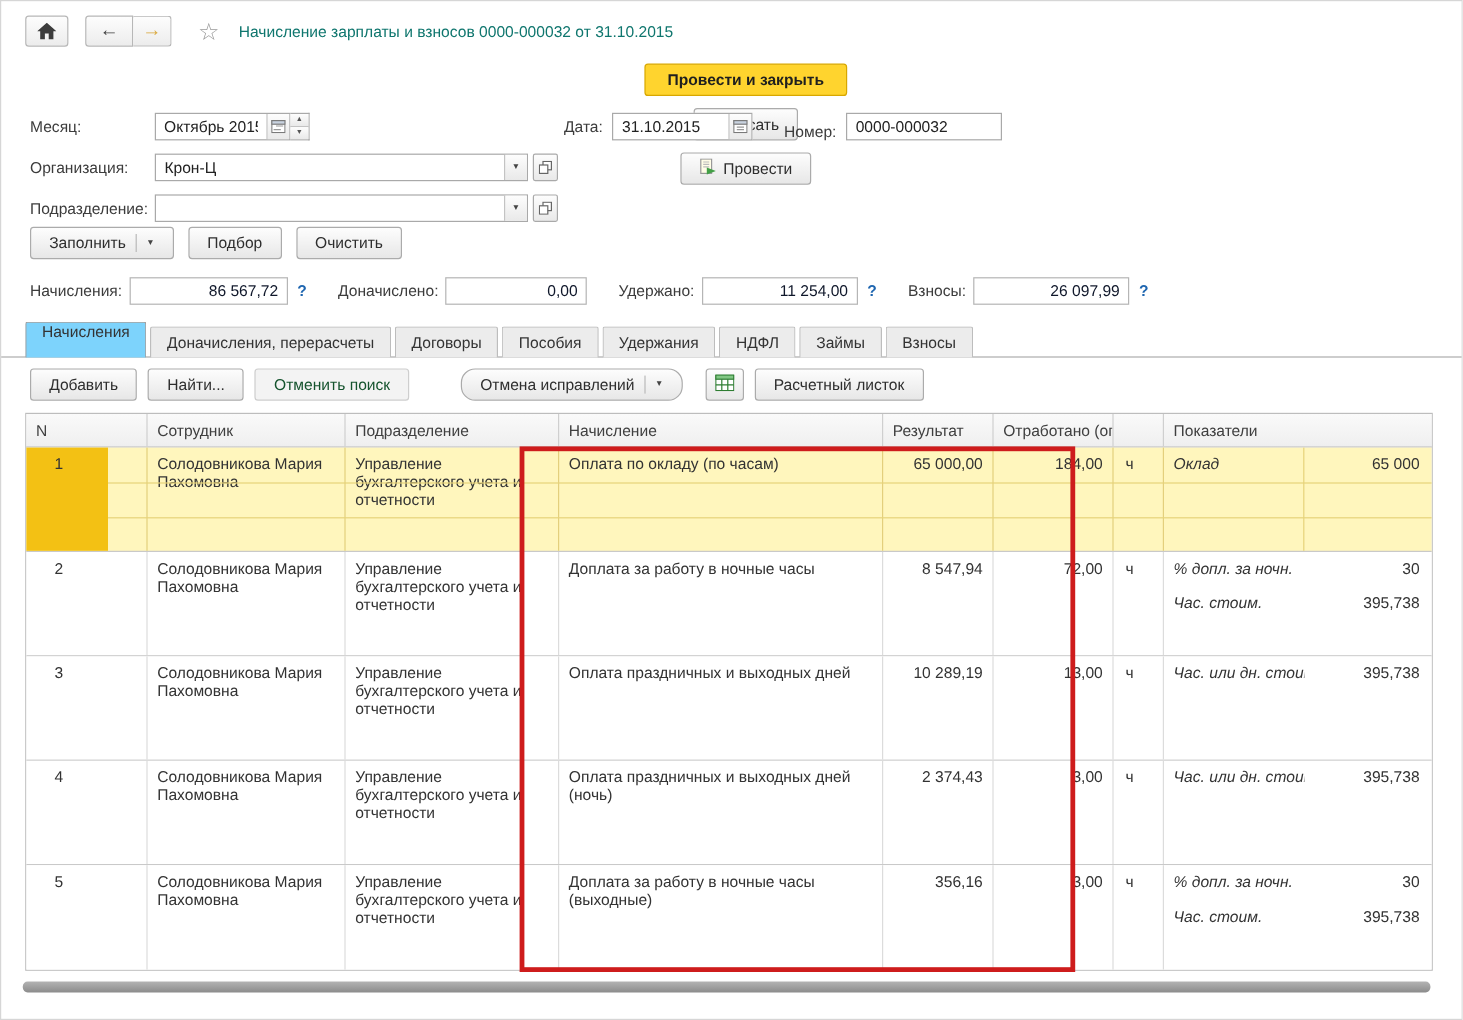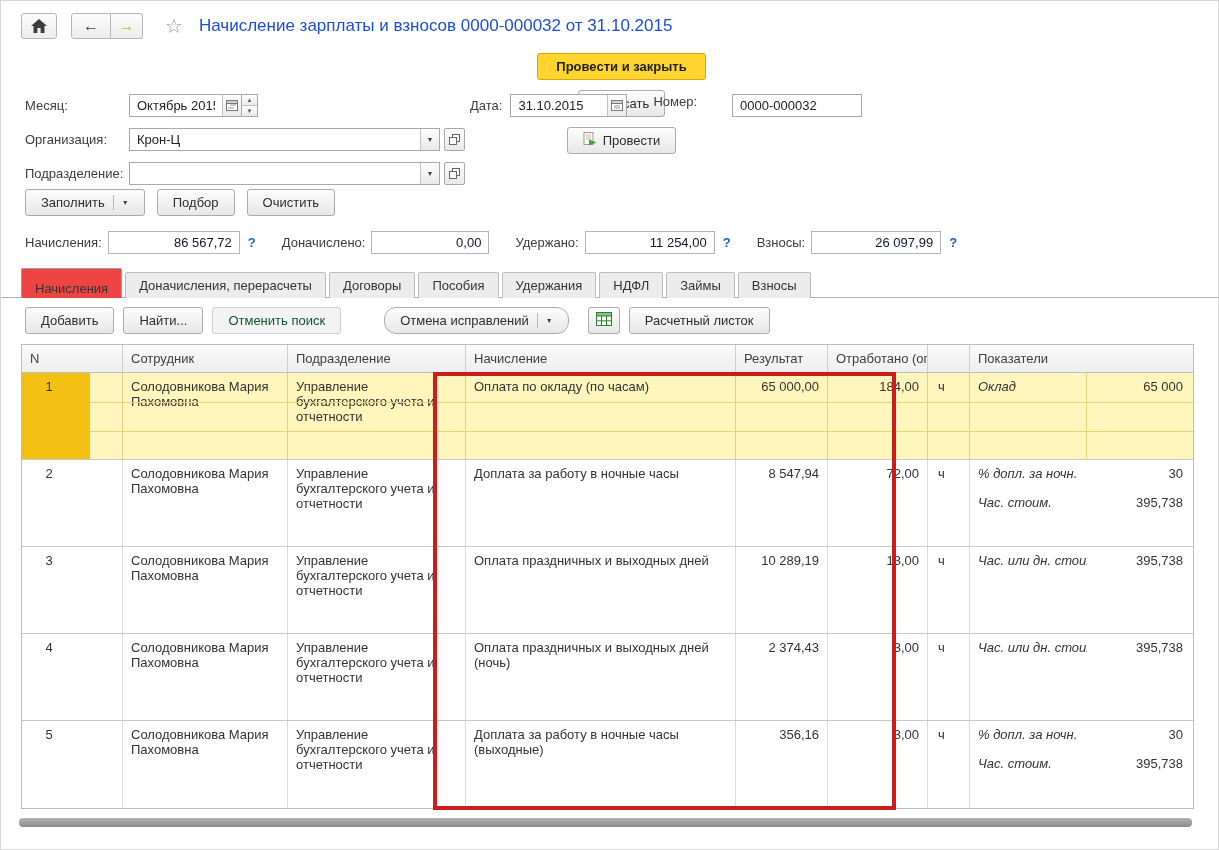--- a/index.html
+++ b/index.html
@@ -17,21 +17,21 @@
   .icon-btn {
     display:inline-flex; align-items:center; justify-content:center;
     height:26px; border:1px solid #b7b7b7; border-radius:3px;
     background:linear-gradient(#fdfdfd,#ececec); cursor:pointer;
   }
   .home-btn { width:36px; margin-right:14px; }
   .navgroup { display:inline-flex; }
   .nav-back { width:40px; border-radius:3px 0 0 3px; font-size:16px; font-weight:bold; color:#3d3d3d; }
   .nav-fwd  { width:32px; border-radius:0 3px 3px 0; border-left:none; font-size:16px; font-weight:bold; color:#d9a93e; }
   .star { font-size:20px; color:#9a9a9a; margin:0 16px 0 22px; cursor:pointer; }
-  .page-title { font-size:17px; color:#1d4ed8; white-space:nowrap; }
+  .page-title { font-size:13px; color:#0f766e; white-space:nowrap; }
 
   
   .cmdbar { display:flex; align-items:center; gap:10px; padding:8px 0 0 24px; height:38px;flex-direction:column; }
   .btn {
     display:inline-flex; align-items:center; gap:6px;
     border:1px solid #ababab; border-radius:3px;
     background:linear-gradient(#fdfdfd,#e7e7e7);
     padding:5px 15px; height:27px; font-size:13px; color:#2e2e2e; cursor:pointer; white-space:nowrap;
   }
   .btn.primary { background:#ffd42e; border-color:#d8a700; font-weight:bold; color:#1f1f1f; padding:5px 18px; }
@@ -84,21 +84,21 @@
   .help { color:#1f66b0; font-weight:bold; margin-left:8px; cursor:pointer; text-decoration:none; }
   .gap26 { margin-left:26px; }
 
   
   .tabbar { display:flex; align-items:flex-end; padding-left:20px; margin-top:14px; border-bottom:1px solid #adadad; height:30px; }
   .tab {
     padding:5px 13px 4px; border:1px solid #bdbdbd; border-bottom:none; background:#ececec;
     margin-right:3px; border-radius:2px 2px 0 0; color:#333; cursor:pointer;
     position:relative; top:1px; height:26px; white-space:nowrap;
   }
-  .tab.active { background:#ef4444; height:30px; padding-top:12px; border-color:#9f9f9f; z-index:2;margin-top:41px; }
+  .tab.active { background:#7dd3fc; height:30px; padding-top:0; border-color:#9f9f9f; z-index:2;margin-top:41px; }
 
   
   .table-toolbar { display:flex; align-items:center; gap:9px; padding:9px 0 8px 24px; }
   .ml80 { margin-left:34px;border-radius:12px; }
   .ml12 { margin-left:10px; }
   .btn.icon-only { width:32px; padding:5px 0; justify-content:center; }
 
   
   .grid { margin:2px 24px 0 20px; border:1px solid #bdbdbd; position:relative; background:#fff; }
   .grid-head { display:flex; height:28px; background:linear-gradient(#fafafa,#efefef); border-bottom:1px solid #bdbdbd; color:#3f3f3f; }
@@ -198,21 +198,21 @@
           <svg width="12" height="12" viewBox="0 0 12 12">
               <rect x="0.5" y="1.5" width="11" height="10" fill="#fff" stroke="#7a7a7a"></rect>
               <rect x="0.5" y="1.5" width="11" height="3" fill="#c9d3e0" stroke="#7a7a7a"></rect>
               <line x1="3" y1="7" x2="9" y2="7" stroke="#999"></line>
               <line x1="3" y1="9" x2="9" y2="9" stroke="#999"></line>
             </svg>
         </span>
       </span>
     </span>
 
-    <span class="num-group" style="display:inline-flex;align-items:flex-start;gap:27px;">
+    <span class="num-group" style="display:inline-flex;align-items:flex-end;">
       <span class="flabel inlab">Номер:</span>
       <span class="fieldwrap">
         <input class="inp-number" value="0000-000032" style="">
       </span>
     </span>
   </div>
 
   <div class="form-row">
     <span class="flabel lab-org">Организация:</span>
     <span class="fieldwrap">

